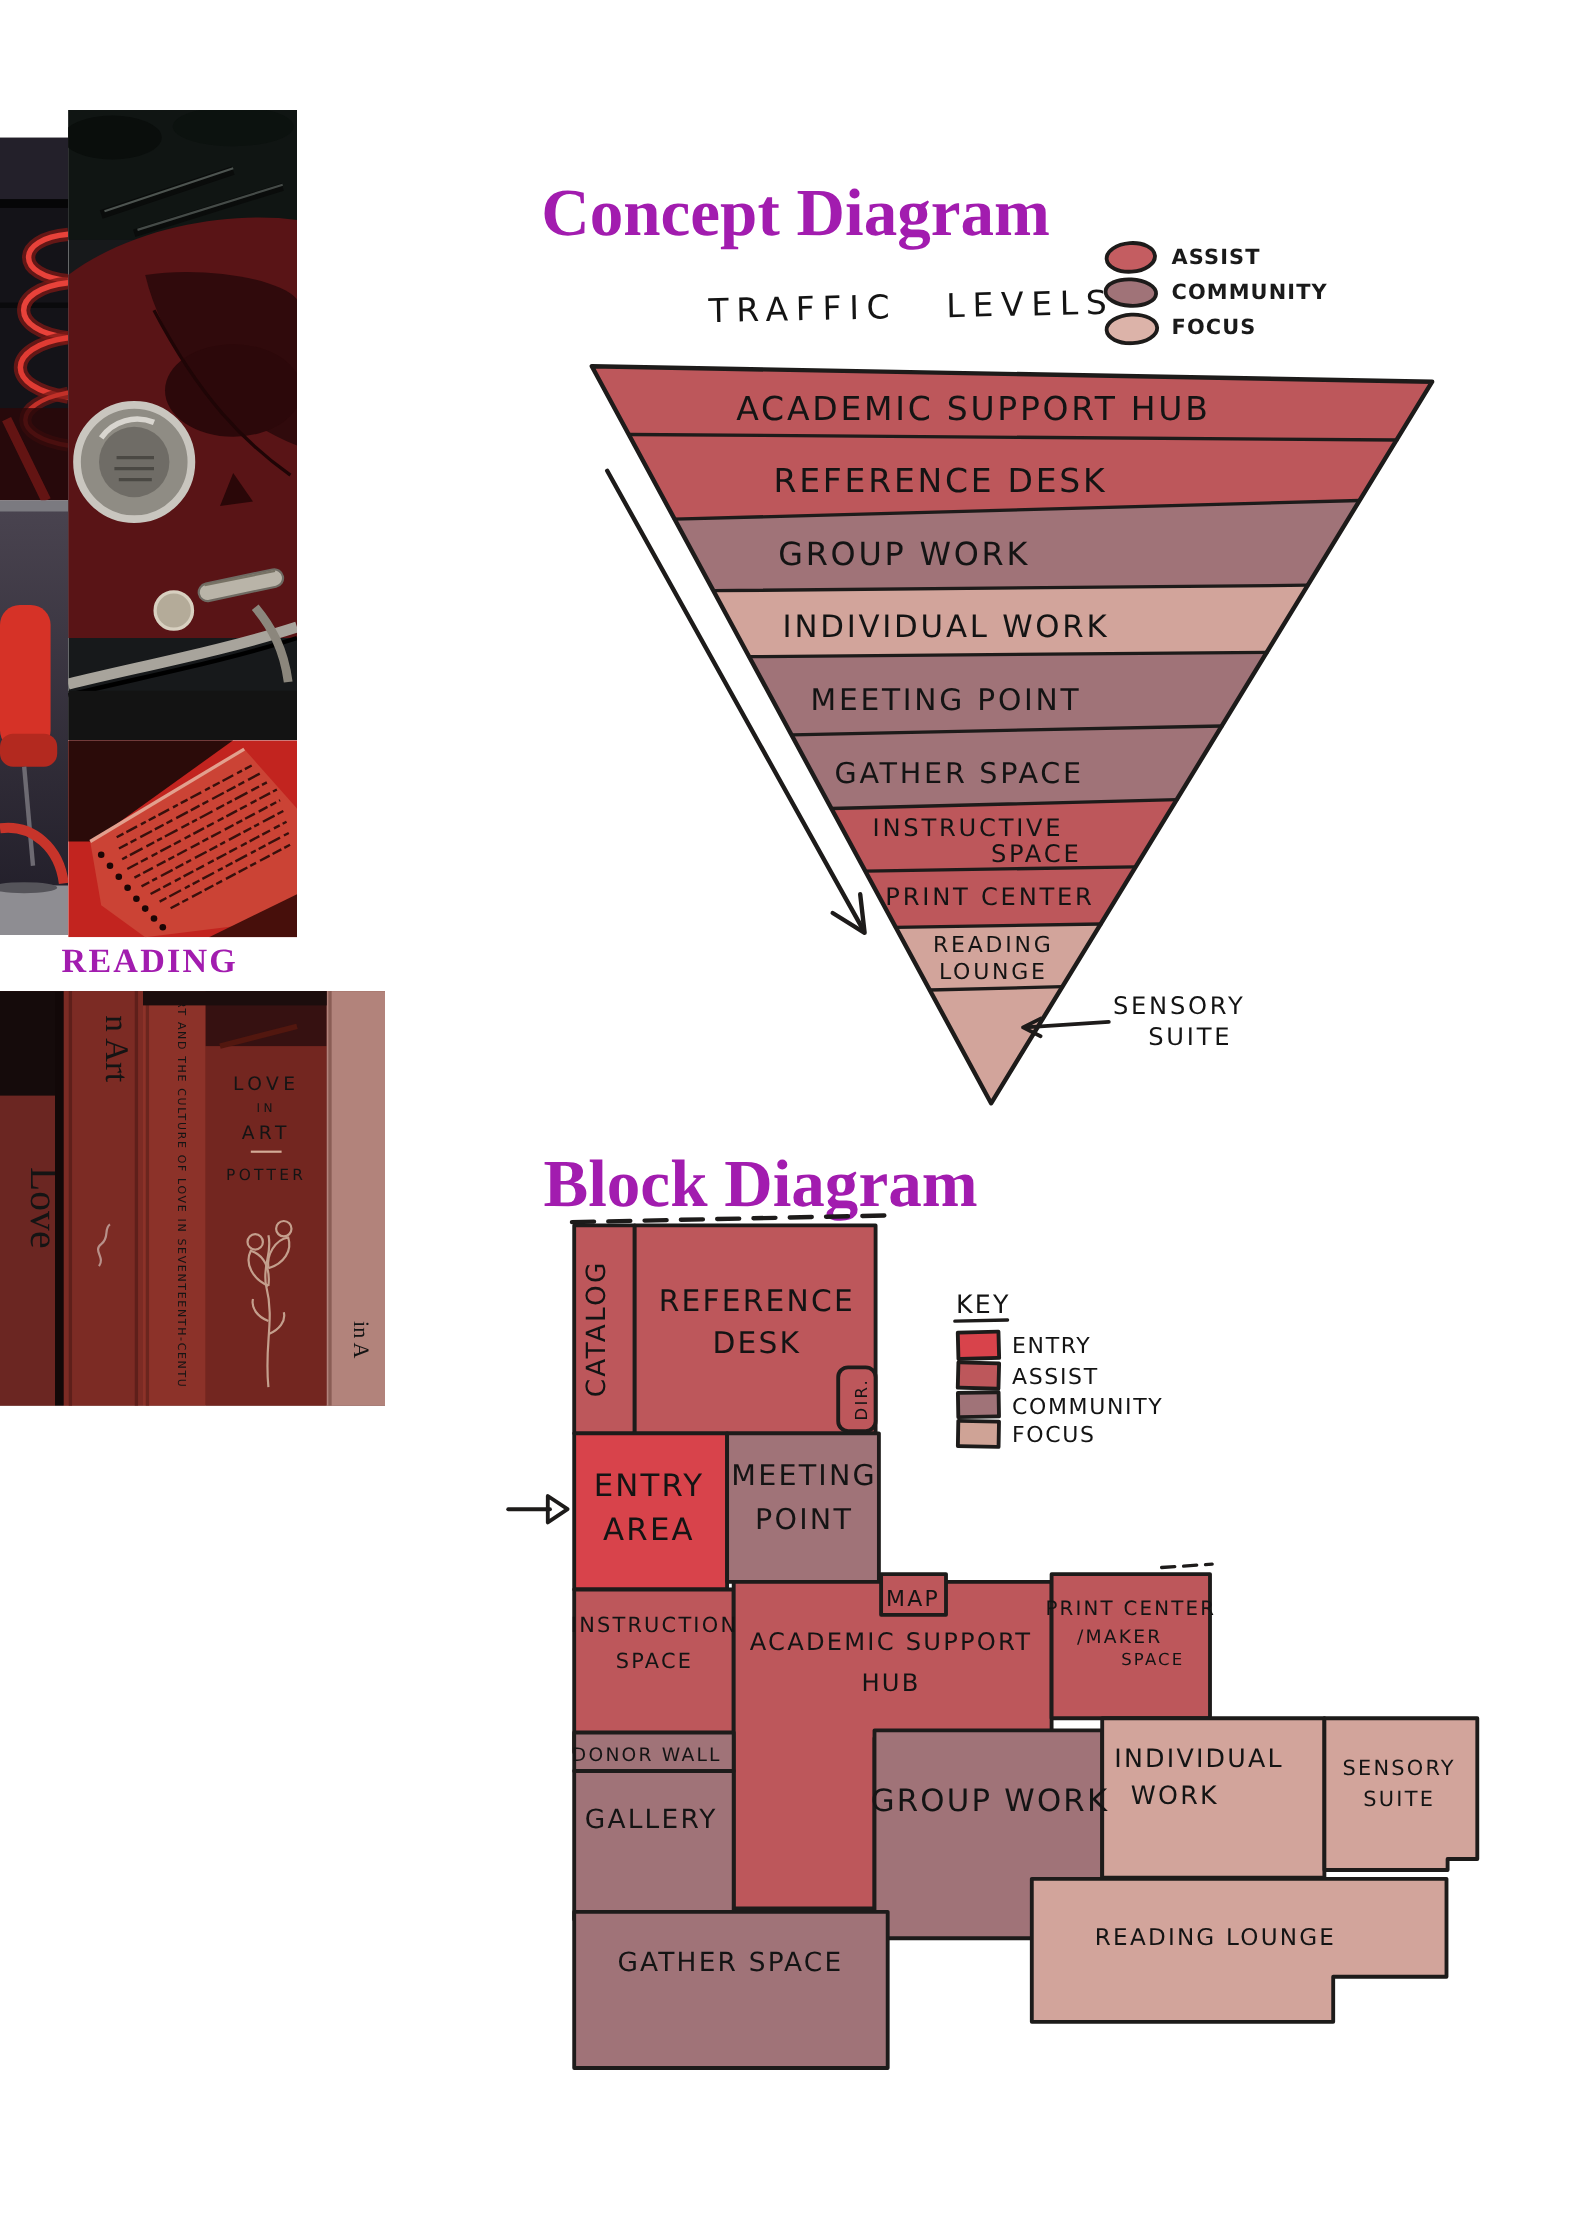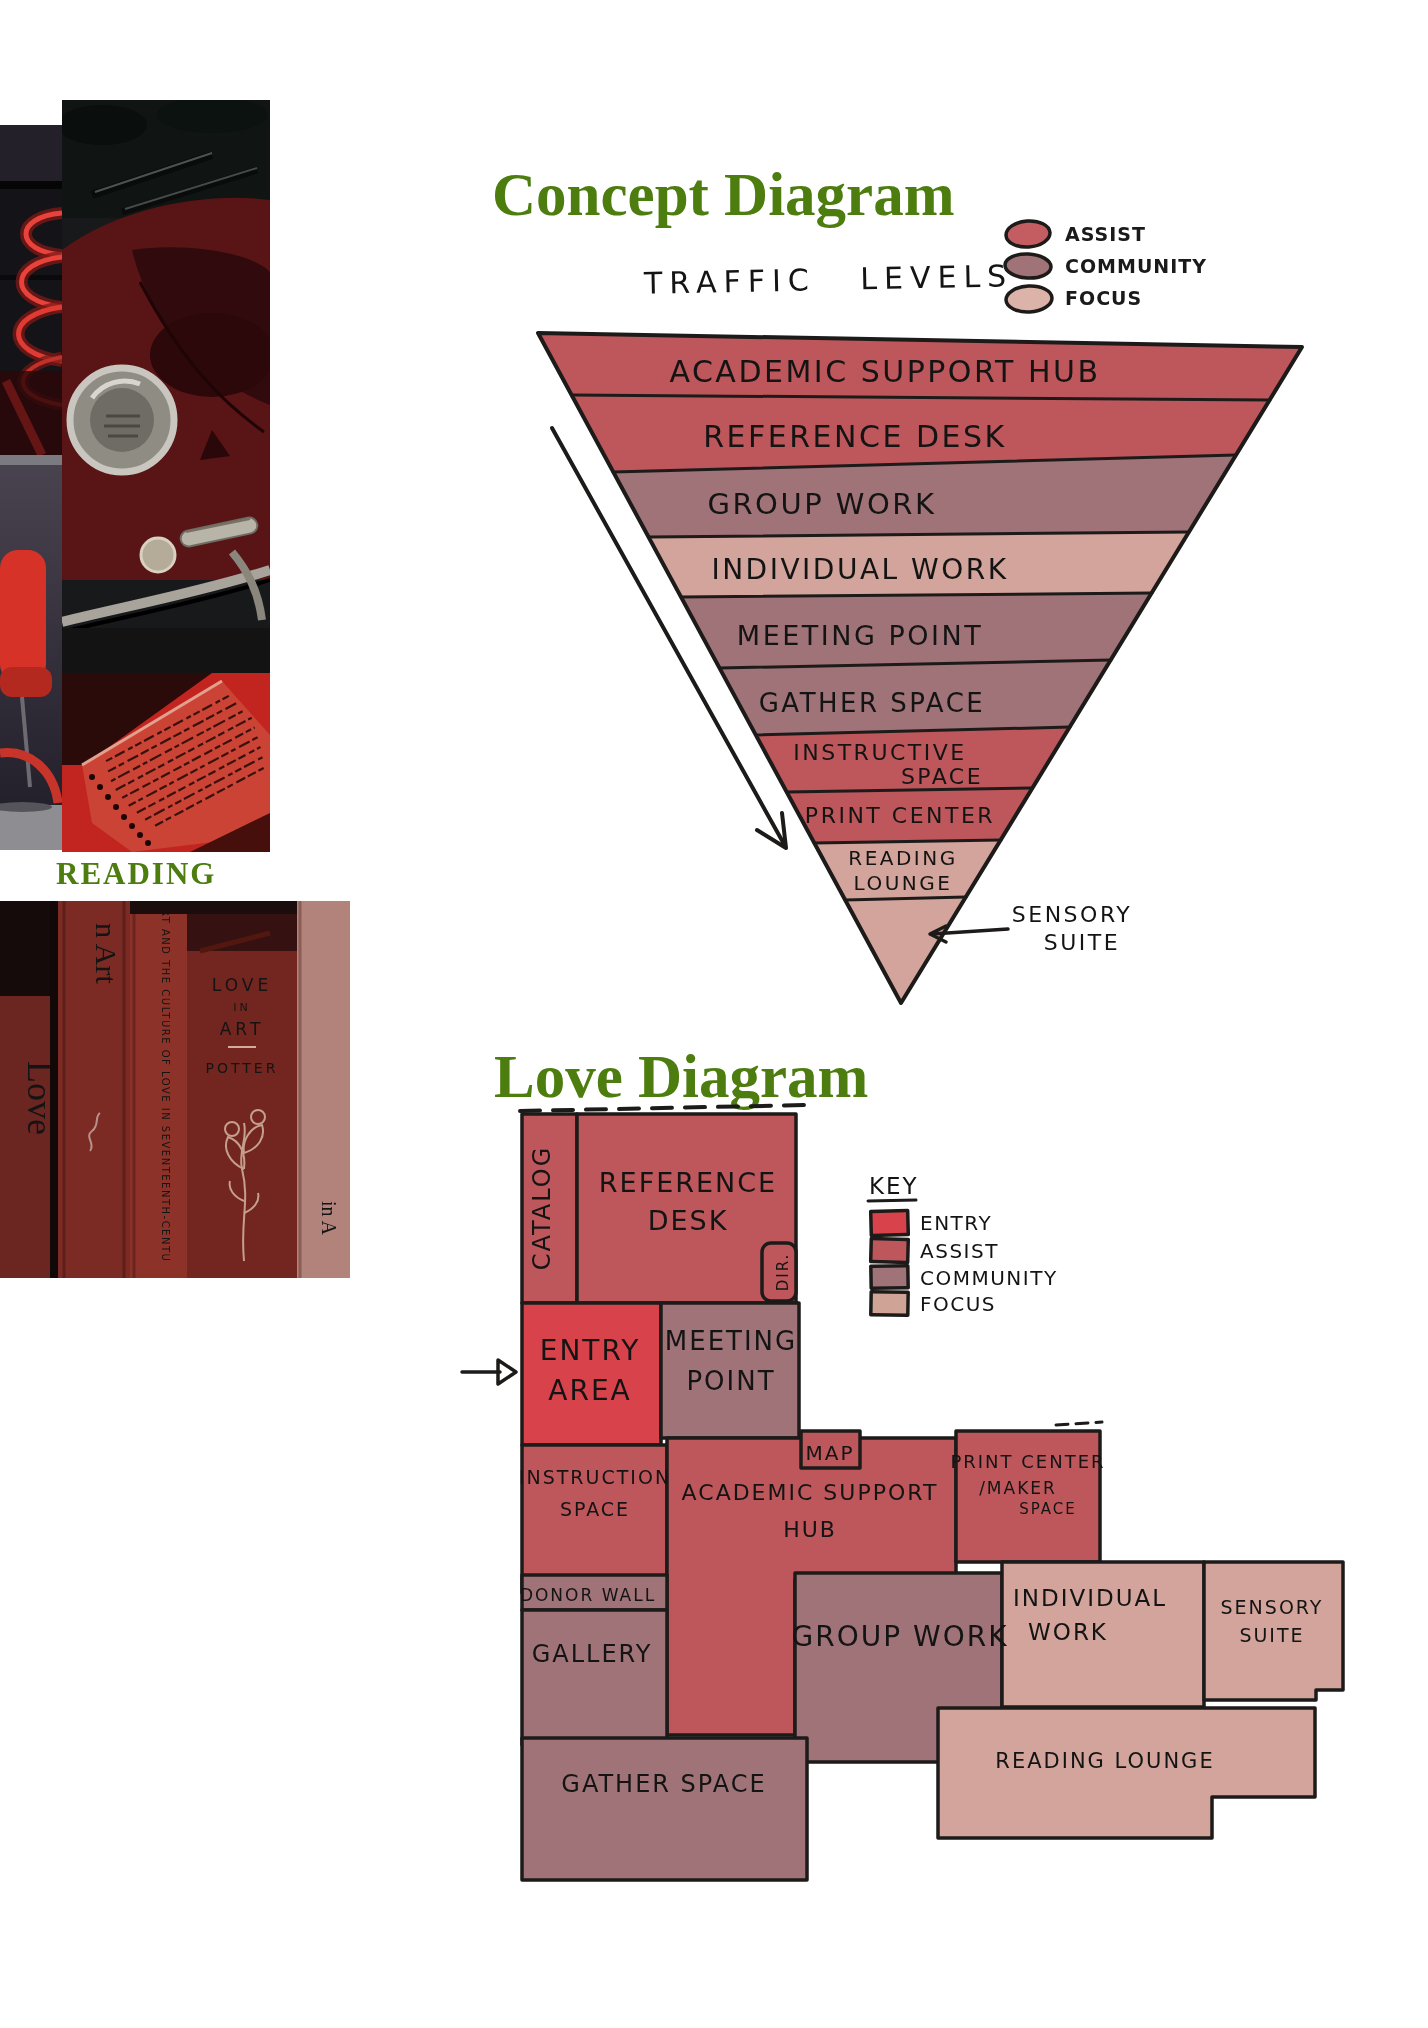--- a/index.html
+++ b/index.html
@@ -1,19 +1,19 @@
 <!DOCTYPE html>
 <html><head>
 <meta charset="utf-8">
 <style>
   html,body{margin:0;padding:0;background:#ffffff;}
   body{width:1428px;height:2028px;position:relative;overflow:hidden;
        font-family:"DejaVu Sans",sans-serif;color:#1a1a1a;}
   .abs{position:absolute;}
-  .serif-title{font-family:"Liberation Serif",serif;font-weight:700;color:#4d7c0f;
+  .serif-title{font-family:"Liberation Serif",serif;font-weight:700;color:#a21caf;
                letter-spacing:0px;white-space:nowrap;}
   .hand{font-family:"DejaVu Sans",sans-serif;color:#141414;white-space:nowrap;}
   svg text{font-family:"DejaVu Sans",sans-serif;fill:#141414;}
   svg text.serifbook{font-family:"Liberation Serif",serif;}
   .room{stroke:#1d1b1a;stroke-width:3.5;stroke-linejoin:round;}
   .ink{stroke:#1d1b1a;stroke-linejoin:round;stroke-linecap:round;fill:none;}
   .legend-row{display:flex;align-items:center;gap:10px;height:32px;}
   .legend-label{font-size:19px;font-weight:700;letter-spacing:1px;}
 </style>
 </head>
@@ -217,21 +217,21 @@
     <text x="903" y="865" font-size="20">READING</text>
     <text x="903" y="890" font-size="20">LOUNGE</text>
     <text x="1072" y="922" font-size="22">SENSORY</text>
     <text x="1082" y="950" font-size="22">SUITE</text>
   </g>
 
   <path d="M1008,929 L932,934" class="ink" stroke-width="3.5"></path>
   <polyline points="946,926 930,934 946,942" class="ink" stroke-width="3.5"></polyline>
 </svg>
 
-<div class="abs serif-title" style="left:494px;top:1042px;font-size:61px">Love Diagram</div>
+<div class="abs serif-title" style="left:494px;top:1042px;font-size:61px">Block Diagram</div>
 
 <svg class="abs" style="left:450px;top:1095px" width="920" height="810" viewBox="450 1095 920 810">
 
   <path d="M520,1111 L806,1105" class="ink" stroke-width="4" stroke-dasharray="20 13"></path>
   <path d="M1056,1425 L1102,1422" class="ink" stroke-width="3" stroke-dasharray="12 8"></path>
 
   <rect x="522" y="1114" width="55" height="189" class="room" fill="#bd575b"></rect>
   <rect x="577" y="1114" width="219" height="189" class="room" fill="#bd575b"></rect>
   <rect x="762" y="1243" width="34" height="58" rx="9" class="room" fill="#bd575b"></rect>
   <rect x="522" y="1303" width="139" height="142" class="room" fill="#d8434b"></rect>

